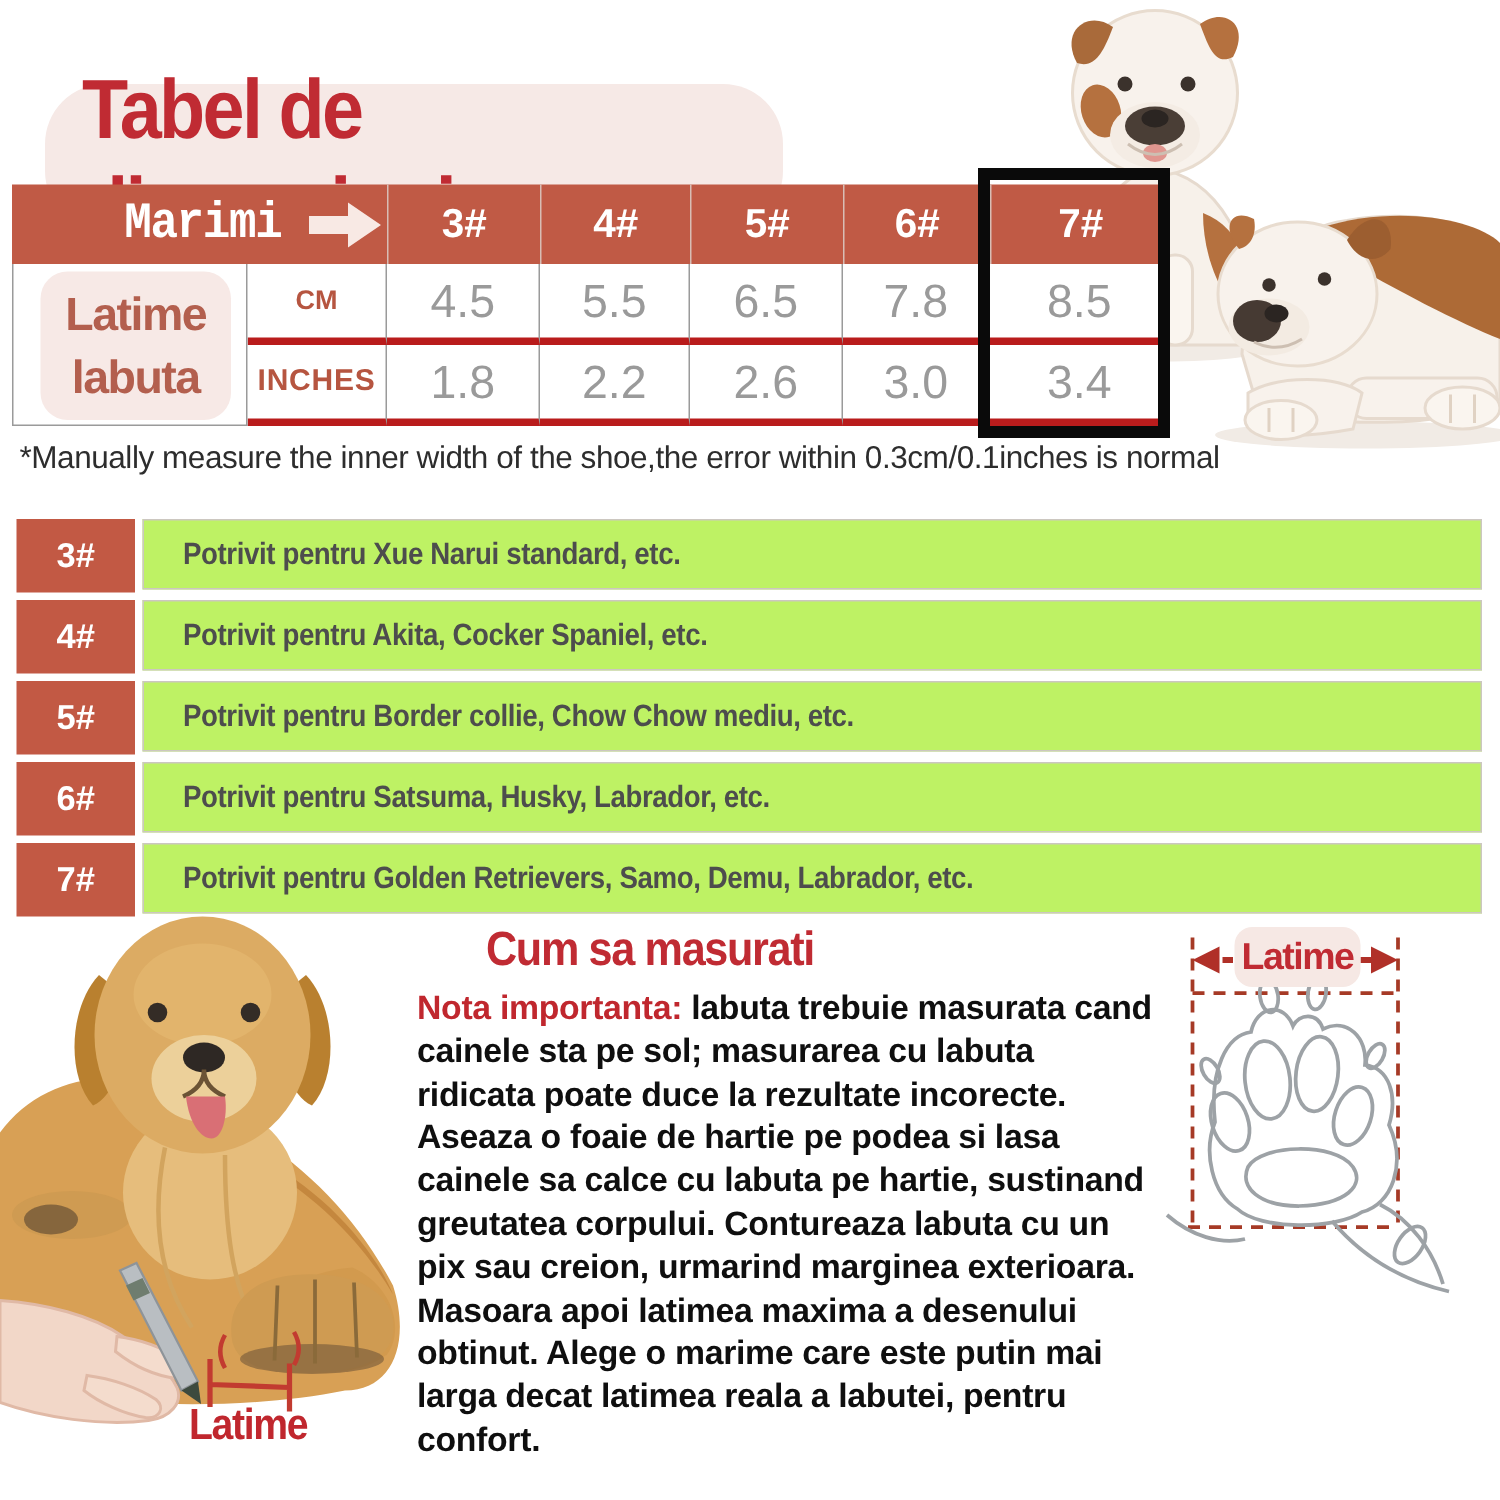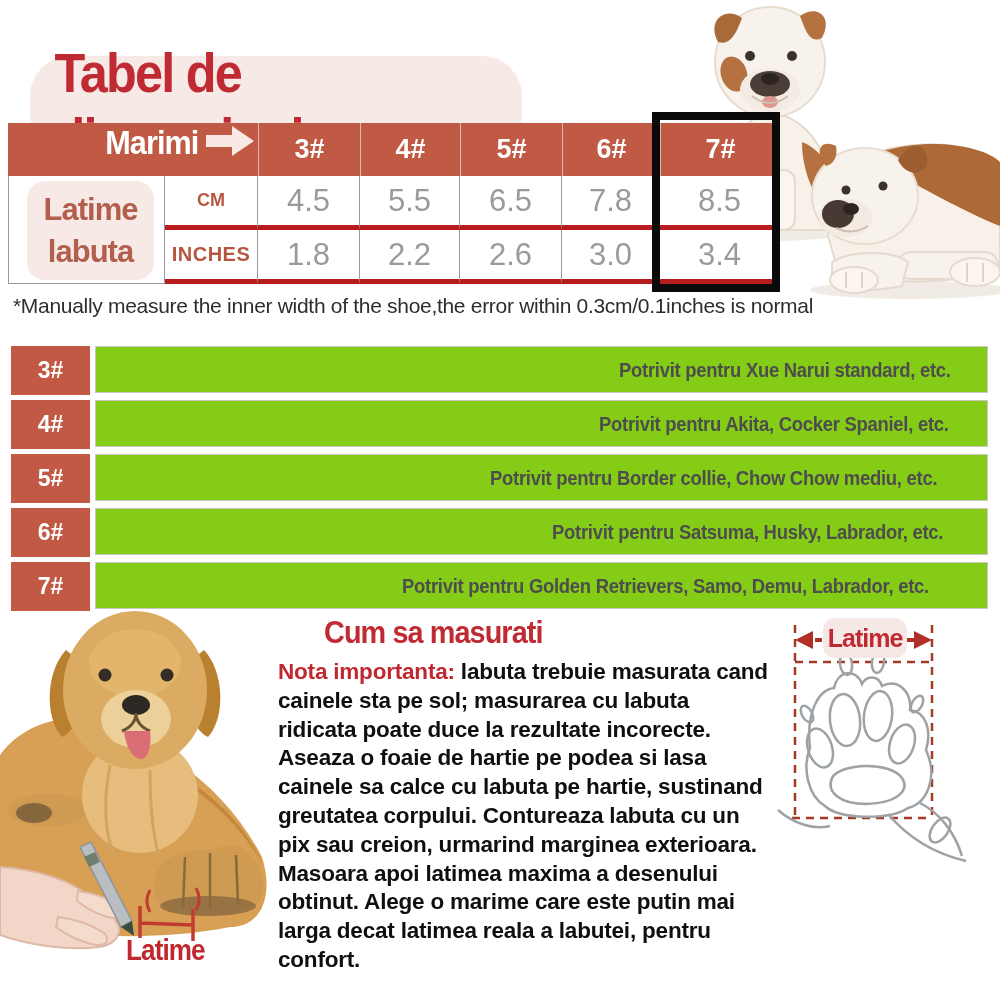--- a/index.html
+++ b/index.html
@@ -14,21 +14,21 @@
   
   .title-pill{
     left:30px;top:8px;width:492px;height:98px;background:#f6e9e6;border-radius:40px;
     display:flex;align-items:center;justify-content:center;margin-top:48px;
   }
   .title-text{color:#c02b33;font-size:56px;font-weight:bold;letter-spacing:-2px;}
 
   
   .size-table{left:8px;top:123px;width:772px;height:161px;z-index:2;}
   .st-header{position:absolute;left:0;top:0;width:772px;height:53px;background:#c05a45;display:flex;box-sizing:border-box;}
-  .st-marimi{width:250px;display:flex;align-items:flex-start;justify-content:flex-end;gap:0;box-sizing:border-box;padding-right:2px;}
+  .st-marimi{width:250px;display:flex;align-items:center;justify-content:flex-end;gap:11px;box-sizing:border-box;padding-right:2px;font-family:Liberation Mono, monospace;}
   .st-marimi-label{color:#fff;font-size:34px;font-weight:bold;letter-spacing:-1px;}
   .st-col{border-left:1px solid #d8bdb5;color:#fff;font-weight:bold;font-size:27px;
     display:flex;align-items:center;justify-content:center;box-sizing:border-box;}
   .st-body{position:absolute;left:0;top:53px;width:772px;display:grid;
     grid-template-columns:157px 93px 102px 100px 102px 98px 120px;grid-template-rows:54px 54px;}
   .st-cell{background:#fff;border-right:1px solid #9a9a9a;border-bottom:5px solid #b91c1c;
     display:flex;align-items:center;justify-content:center;box-sizing:border-box;}
   .st-label-cell{grid-row:1 / span 2;border-left:1px solid #9a9a9a;border-right:1px solid #9a9a9a;border-bottom:1px solid #9a9a9a;background:#fff;position:relative;}
   .st-unit{color:#b65540;font-weight:bold;}
   .st-unit.cm{font-size:18px;}
@@ -43,23 +43,23 @@
 
   
   .note-line{left:13px;top:294px;font-size:21px;color:#2d2d2d;letter-spacing:-.3px;z-index:2;}
 
   
   .guide-row-size{
     width:79px;height:49px;background:#c25944;color:#fff;font-weight:bold;font-size:23px;
     display:flex;align-items:center;justify-content:center;
   }
   .guide-row-desc{
-    left:95px;width:893px;height:47px;background:#84cc16;border:1px solid #ccc7c0;box-sizing:border-box;
+    left:95px;width:893px;height:47px;background:#bef264;border:1px solid #ccc7c0;box-sizing:border-box;
     display:flex;align-items:center;padding-left:26px;
-    color:#4d4d4d;font-weight:bold;font-size:20.5px;letter-spacing:-.3px;justify-content:flex-end;
+    color:#4d4d4d;font-weight:bold;font-size:20.5px;letter-spacing:-.3px;
   }
 
   
   .howto-heading{left:278px;top:614px;color:#c02b33;font-size:32px;font-weight:bold;letter-spacing:-1px;margin-left:46px;}
   .howto-text{left:278px;top:658px;width:492px;font-size:22.5px;font-weight:bold;color:#0f0f0f;line-height:28.8px;letter-spacing:-.2px;}
   .howto-text p{margin:0;}
   .nota-label{color:#c0272e;}
 
   
   .paw-pill{

